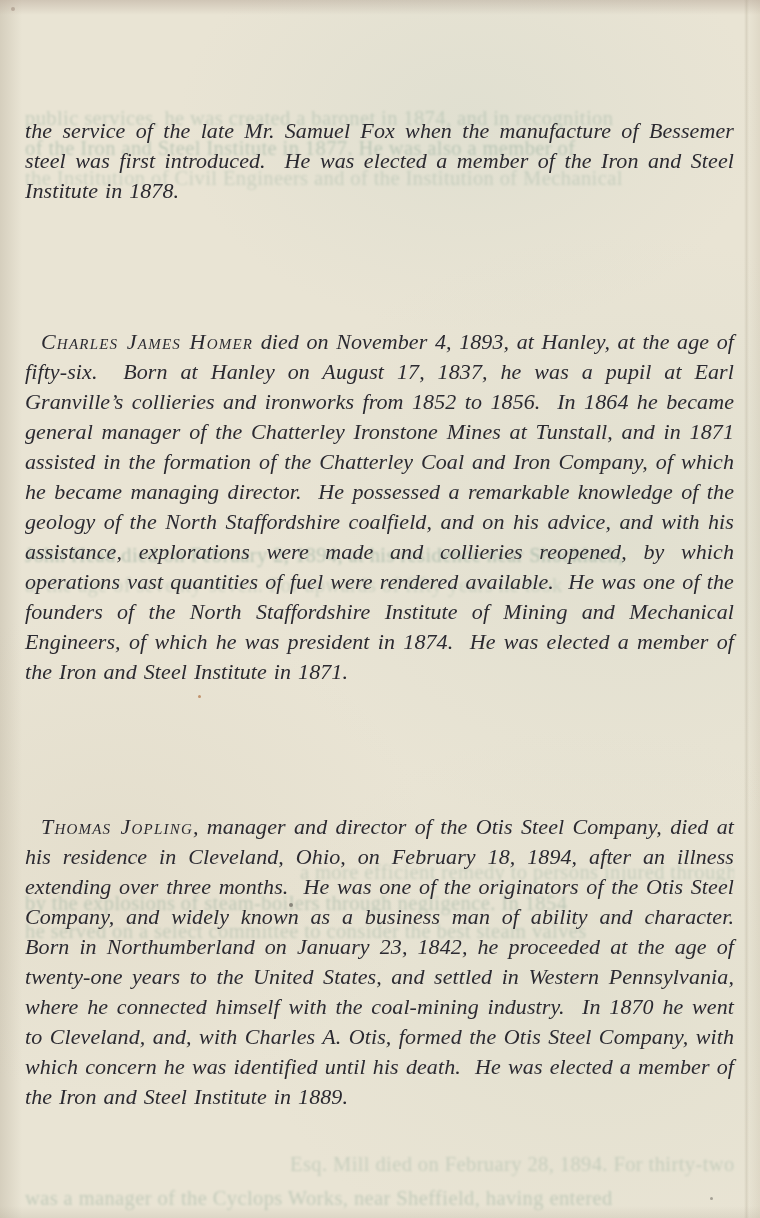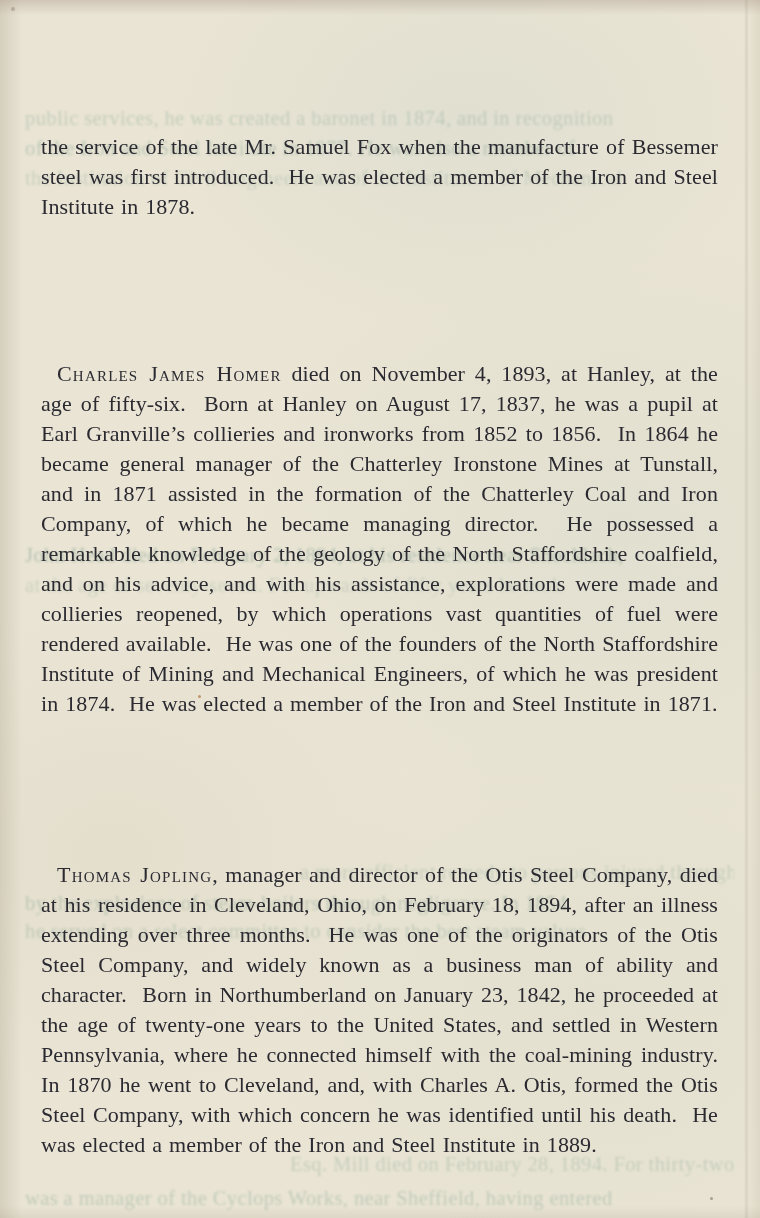--- a/index.html
+++ b/index.html
@@ -23,21 +23,21 @@
   .text-col{
     position:relative;z-index:2;
     padding:26px 26px 0 25px;
     color:#2b2a31;
     font-size:22px;line-height:30px;
     text-align:justify;
     white-space:pre-wrap;
     word-spacing:0.06em;
     letter-spacing:0.1px;
   }
-  .text-col p{margin:16px;text-indent:16px;}
+  .text-col p{margin:0;text-indent:16px;font-style:italic;}
   .text-col p.no-indent{text-indent:0;}
   .m1{margin-top:31px !important;}
   .m2{margin-top:35px !important;}
   .lead{
     font-variant:small-caps;
     font-variant-caps:small-caps;
     letter-spacing:1.2px;
   }
   .bleed{
     position:absolute;left:25px;right:26px;z-index:1;

